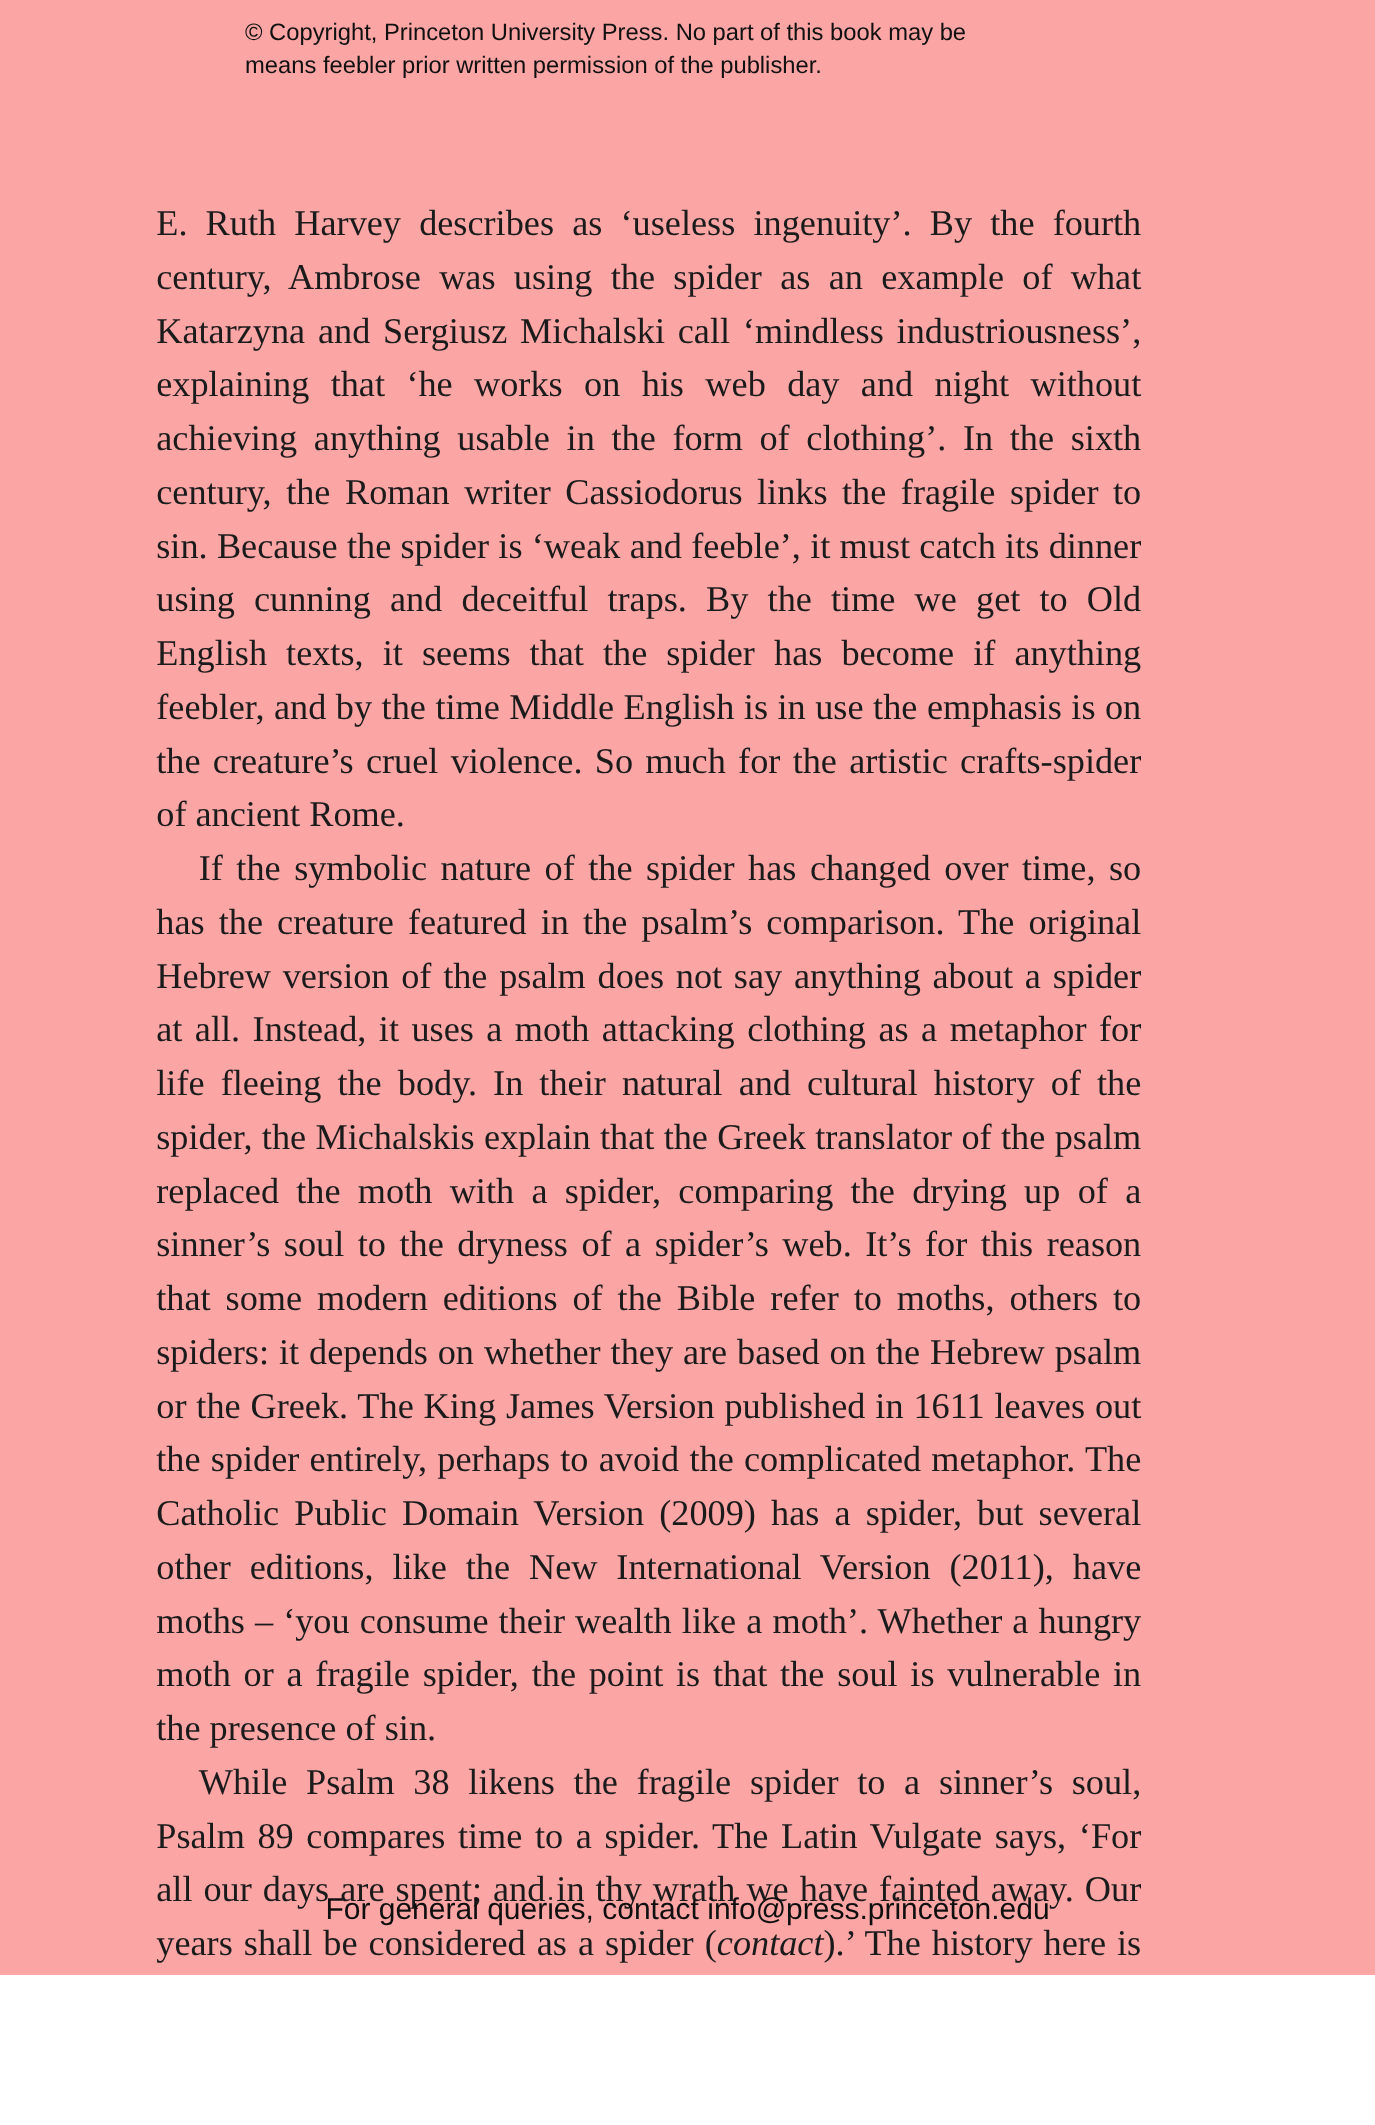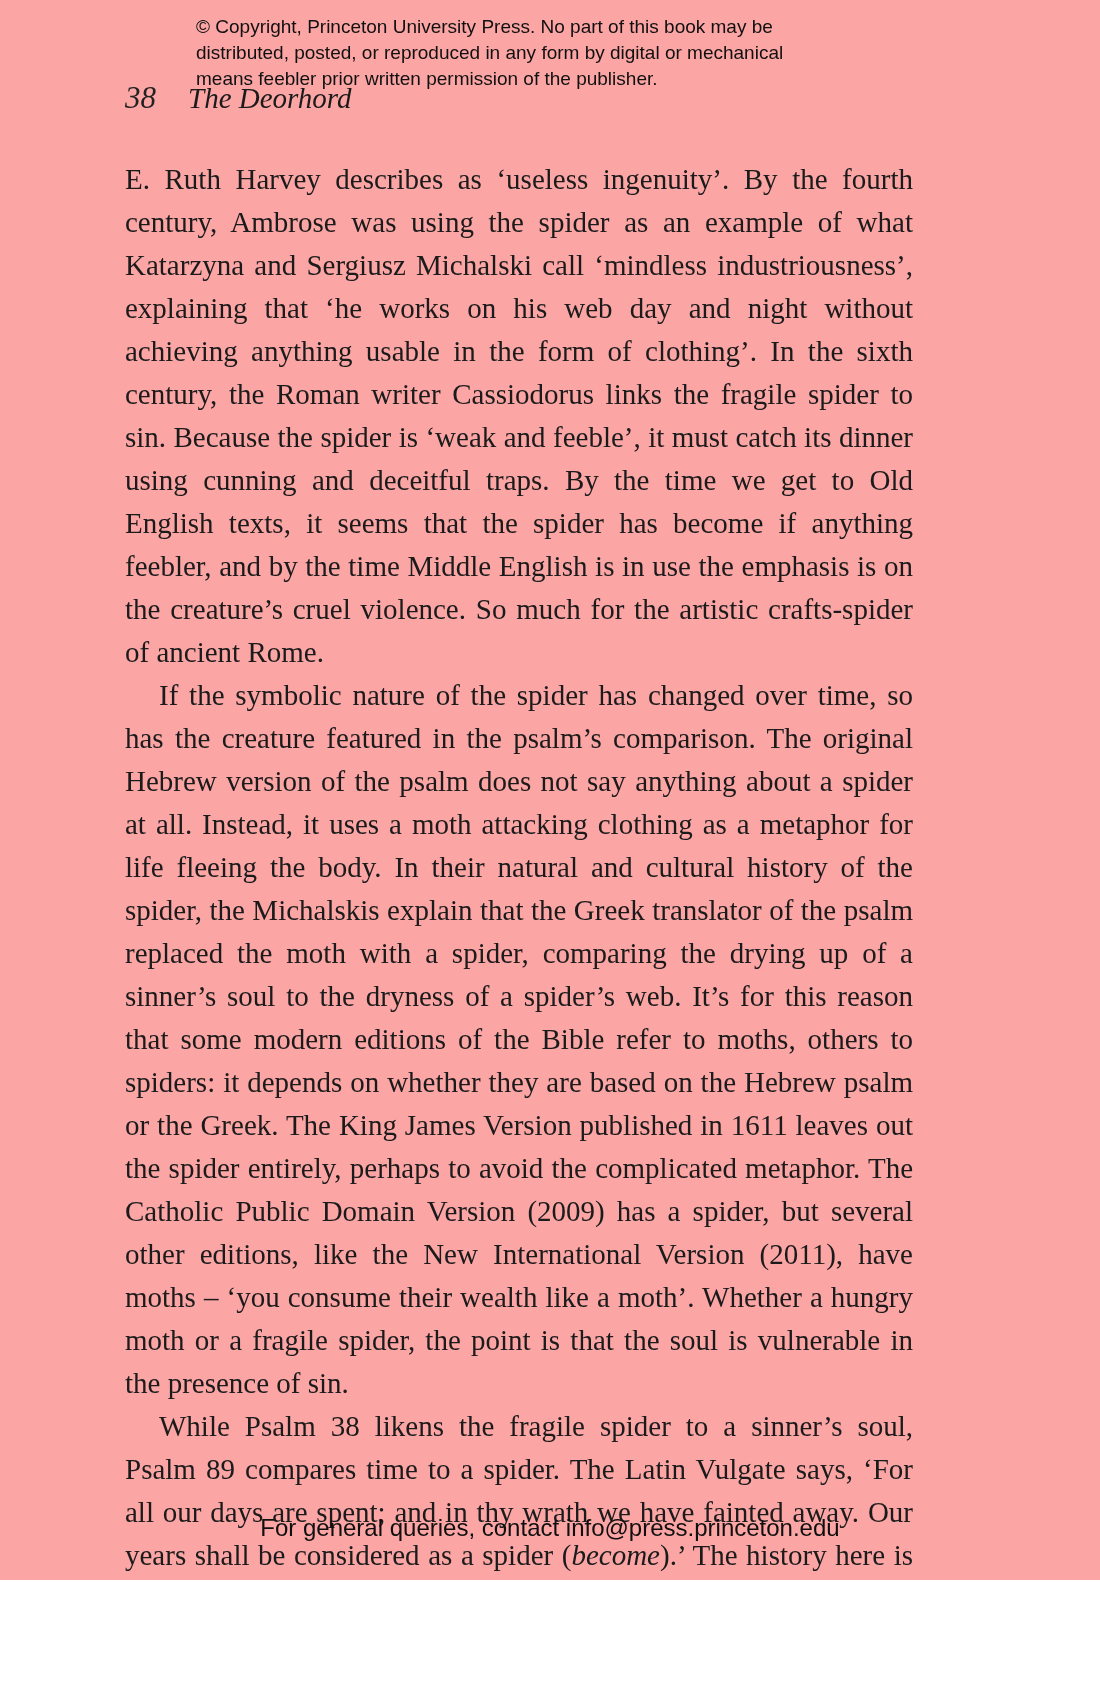--- a/index.html
+++ b/index.html
@@ -64,29 +64,25 @@
     color: #0f0f0f;
   }
 </style>
 </head>
 <body>
 
 <div class="page">
 
   <div class="copyright">
     <div>© Copyright, Princeton University Press. No part of this book may be</div>
-    <div>distributed, posted, or reproduced in any form by digital or mechanical</div>
     <div>means feebler prior written permission of the publisher.</div>
   </div>
 
-  <div class="running-head">
-    <span class="pagenum">38</span><span class="booktitle">The Deorhord</span>
-  </div>
 
   <div class="body-text">
     <p>E. Ruth Harvey describes as ‘useless ingenuity’. By the fourth century, Ambrose was using the spider as an example of what Katarzyna and Sergiusz Michalski call ‘mindless industriousness’, explaining that ‘he works on his web day and night without achieving anything usable in the form of clothing’. In the sixth century, the Roman writer Cassiodorus links the fragile spider to sin. Because the spider is ‘weak and feeble’, it must catch its dinner using cunning and deceitful traps. By the time we get to Old English texts, it seems that the spider has become if anything feebler, and by the time Middle English is in use the emphasis is on the creature’s cruel violence. So much for the artistic crafts-spider of ancient Rome.</p>
     <p class="indent">If the symbolic nature of the spider has changed over time, so has the creature featured in the psalm’s comparison. The original Hebrew version of the psalm does not say anything about a spider at all. Instead, it uses a moth attacking clothing as a metaphor for life fleeing the body. In their natural and cultural history of the spider, the Michalskis explain that the Greek translator of the psalm replaced the moth with a spider, comparing the drying up of a sinner’s soul to the dryness of a spider’s web. It’s for this reason that some modern editions of the Bible refer to moths, others to spiders: it depends on whether they are based on the Hebrew psalm or the Greek. The King James Version published in 1611 leaves out the spider entirely, perhaps to avoid the complicated metaphor. The Catholic Public Domain Version (2009) has a spider, but several other editions, like the New International Version (2011), have moths – ‘you consume their wealth like a moth’. Whether a hungry moth or a fragile spider, the point is that the soul is vulnerable in the presence of sin.</p>
-    <p class="indent"><span>While Psalm 38 likens the fragile spider to a sinner’s soul, Psalm 89 compares time to a spider. The Latin Vulgate says, ‘For all our days are spent; and in thy wrath we have fainted away. Our years shall be considered as a </span><span class="underline">spider</span><span> (</span><span class="italic">become</span><span>).’ The history here is far</span></p>
+    <p class="indent"><span>While Psalm 38 likens the fragile spider to a sinner’s soul, Psalm 89 compares time to a spider. The Latin Vulgate says, ‘For all our days are spent; and in thy wrath we have fainted away. Our years shall be considered as a </span><span class="underline">spider</span><span> (</span><span class="italic">contact</span><span>).’ The history here is far</span></p>
   </div>
 
   <div class="footer">For general queries, contact info@press.princeton.edu</div>
 
 </div>
 
 </body></html>

